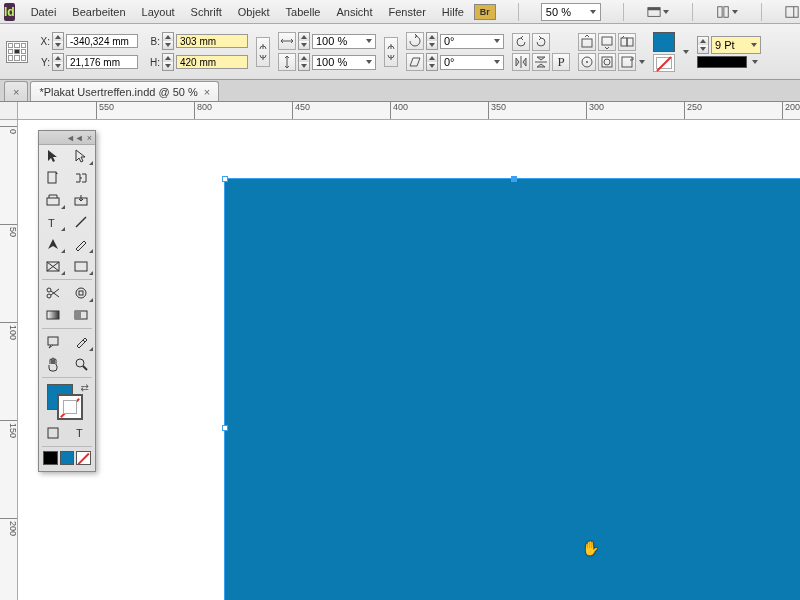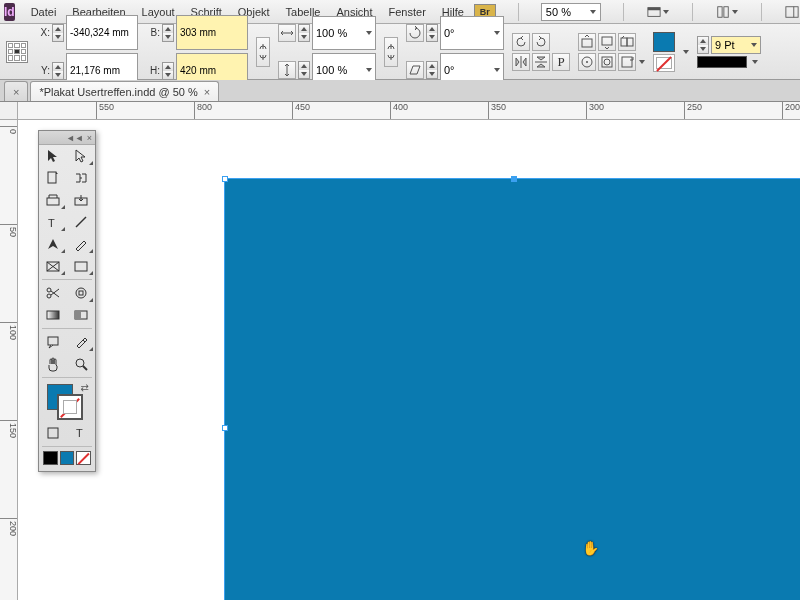--- a/index.html
+++ b/index.html
@@ -1,45 +1,45 @@
 <!DOCTYPE html>
 <html><head>
 <meta charset="utf-8">
 <style>
 * { margin: 0; padding: 0; box-sizing: border-box; font-family: Tahoma, Arial, sans-serif; font-size: 11px; user-select: none; }
 body { background: #fff; width: 800px; height: 600px; overflow: hidden; }
 .app { width: 800px; height: 600px; display: flex; flex-direction: column; background: #e8e8e8; }
 
 
 .menubar { height: 24px; background: linear-gradient(#f5f5f5,#e5e5e5); border-bottom: 1px solid #aaa; display: flex; align-items: center; padding: 0 4px; gap: 2px; }
-.id-logo { width: 24px; height: 18px; background: #4b2b4b; color: #f0abfc; font-weight: bold; display: flex; align-items: center; justify-content: center; font-size: 12px; margin-right: 6px; border-radius: 2px; }
+.id-logo { width: 24px; height: 18px; background: #4b2b4b; color: #bef264; font-weight: bold; display: flex; align-items: center; justify-content: center; font-size: 12px; margin-right: 6px; border-radius: 2px; }
 .menu-item { padding: 3px 8px; color: #333; cursor: default; }
 .menu-right { margin-left: auto; display: flex; align-items: center; gap: 22px; }
 .br-badge { width: 22px; height: 16px; background: #d9b44a; border: 1px solid #888; color: #333; font-size: 9px; display: flex; align-items: center; justify-content: center; font-weight: bold; }
 .zoom-field { width: 60px; height: 18px; border: 1px solid #999; background: #fff; display: flex; align-items: center; padding: 0 4px; justify-content: space-between; }
 .dropdown-arrow { width: 0; height: 0; border-left: 3px solid transparent; border-right: 3px solid transparent; border-top: 4px solid #555; }
 .icon-btn { width: 24px; height: 20px; border: 1px solid transparent; display: flex; align-items: center; justify-content: center; }
 .icon-btn svg { width: 16px; height: 16px; }
 .sep { width: 1px; height: 18px; background: #bbb; }
 
 
 .controlbar { height: 56px; background: linear-gradient(#f2f2f2,#e2e2e2); border-bottom: 1px solid #999; display: flex; align-items: center; padding: 4px 6px; gap: 8px; }
 .ref-point { width: 22px; height: 22px; display: grid; grid-template-columns: repeat(3,1fr); grid-template-rows: repeat(3,1fr); gap: 1px; padding: 1px; border: 1px solid #888; background: #fff; }
 .ref-point span { background: #fff; border: 1px solid #999; }
 .ref-point span.sel { background: #333; }
 .field-group { display: flex; flex-direction: column; gap: 3px; }
 .field-row { display: flex; align-items: center; gap: 2px; }
 .field-label { font-size: 10px; color: #333; width: 14px; text-align: right; }
-.num-field { width: 72px; height: 35px; border: 1px solid #999; background: #fff; display: flex; align-items: center; padding: 0 3px; font-size: 10px; }
+.num-field { width: 72px; height: 14px; border: 1px solid #999; background: #fff; display: flex; align-items: center; padding: 0 3px; font-size: 10px; }
 .num-field.hl { background: #fff3b0; }
 .stepper { width: 12px; height: 18px; display: flex; flex-direction: column; border: 1px solid #999; }
 .stepper div { flex: 1; background: linear-gradient(#fafafa,#ddd); display: flex; align-items: center; justify-content: center; }
 .stepper-arrow-up { width:0;height:0;border-left:3px solid transparent;border-right:3px solid transparent;border-bottom:4px solid #555; }
 .stepper-arrow-dn { width:0;height:0;border-left:3px solid transparent;border-right:3px solid transparent;border-top:4px solid #555; }
-.pct-field { width: 64px; height: 34px; border: 1px solid #999; background: #fff; display: flex; align-items: center; justify-content: space-between; padding: 0 3px; font-size: 10px; }
+.pct-field { width: 64px; height: 15px; border: 1px solid #999; background: #fff; display: flex; align-items: center; justify-content: space-between; padding: 0 3px; font-size: 10px; }
 .small-ico { width: 18px; height: 18px; border: 1px solid #aaa; background: linear-gradient(#fafafa,#e5e5e5); display: flex; align-items: center; justify-content: center; }
 .link-ico { width: 14px; height: 30px; border: 1px solid #aaa; background: linear-gradient(#fafafa,#e5e5e5); display: flex; align-items: center; justify-content: center; }
 .icon-row { display: flex; gap: 2px; align-items: center; }
 .icon-col { display: flex; flex-direction: column; gap: 2px; }
 .fill-swatch { width: 22px; height: 20px; background: #0a7ab0; border: 1px solid #555; }
 .stroke-swatch { width: 50px; height: 12px; background: #000; border: 1px solid #555; }
 .stroke-field { width: 50px; height: 18px; border: 1px solid #999; background: #fff3b0; display: flex; align-items: center; justify-content: space-between; padding: 0 3px; font-size: 10px; }
 
 
 .tabbar { height: 22px; background: #d3d3d3; border-bottom: 1px solid #888; display: flex; align-items: flex-end; padding-left: 4px; }

